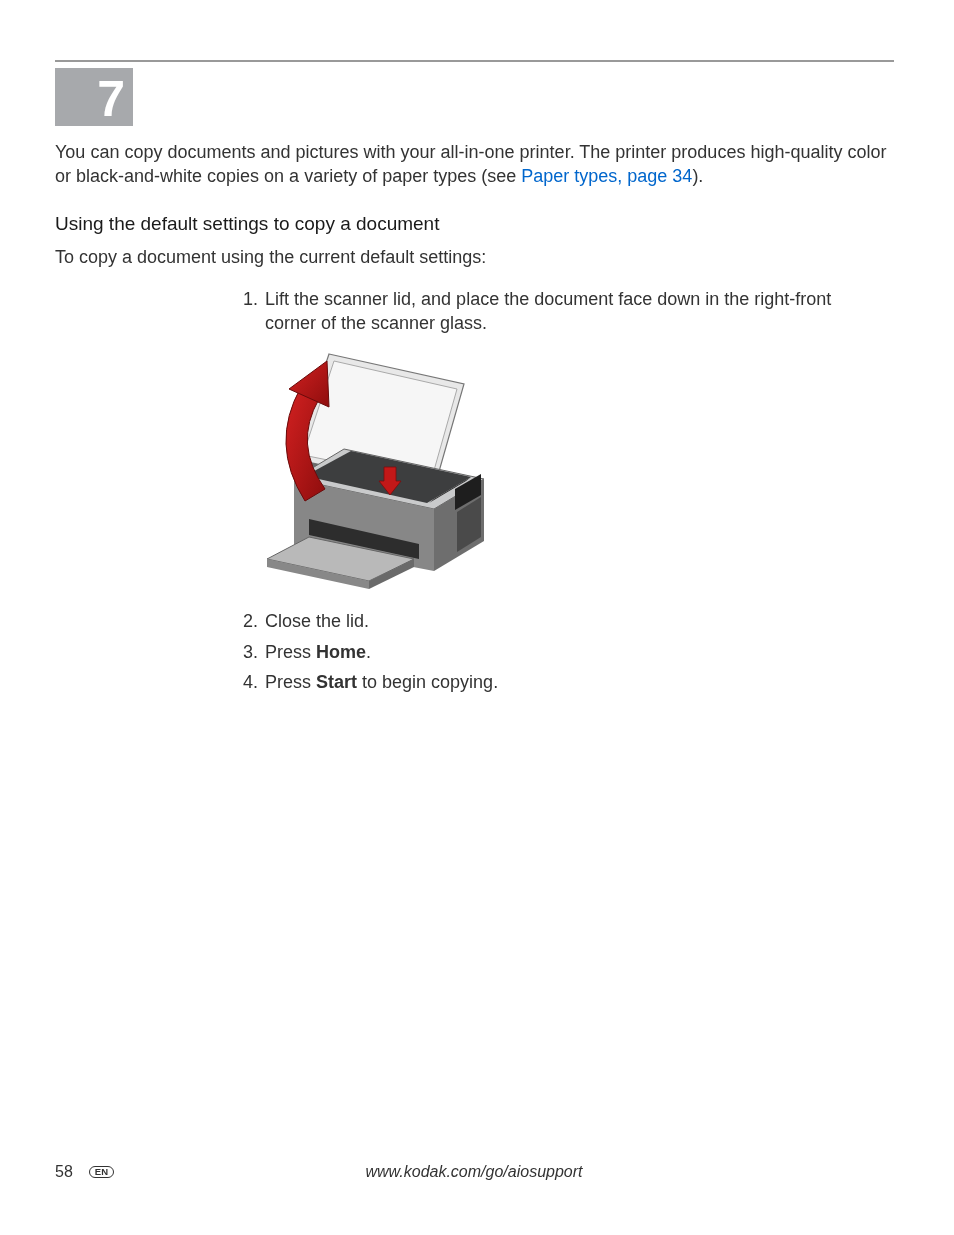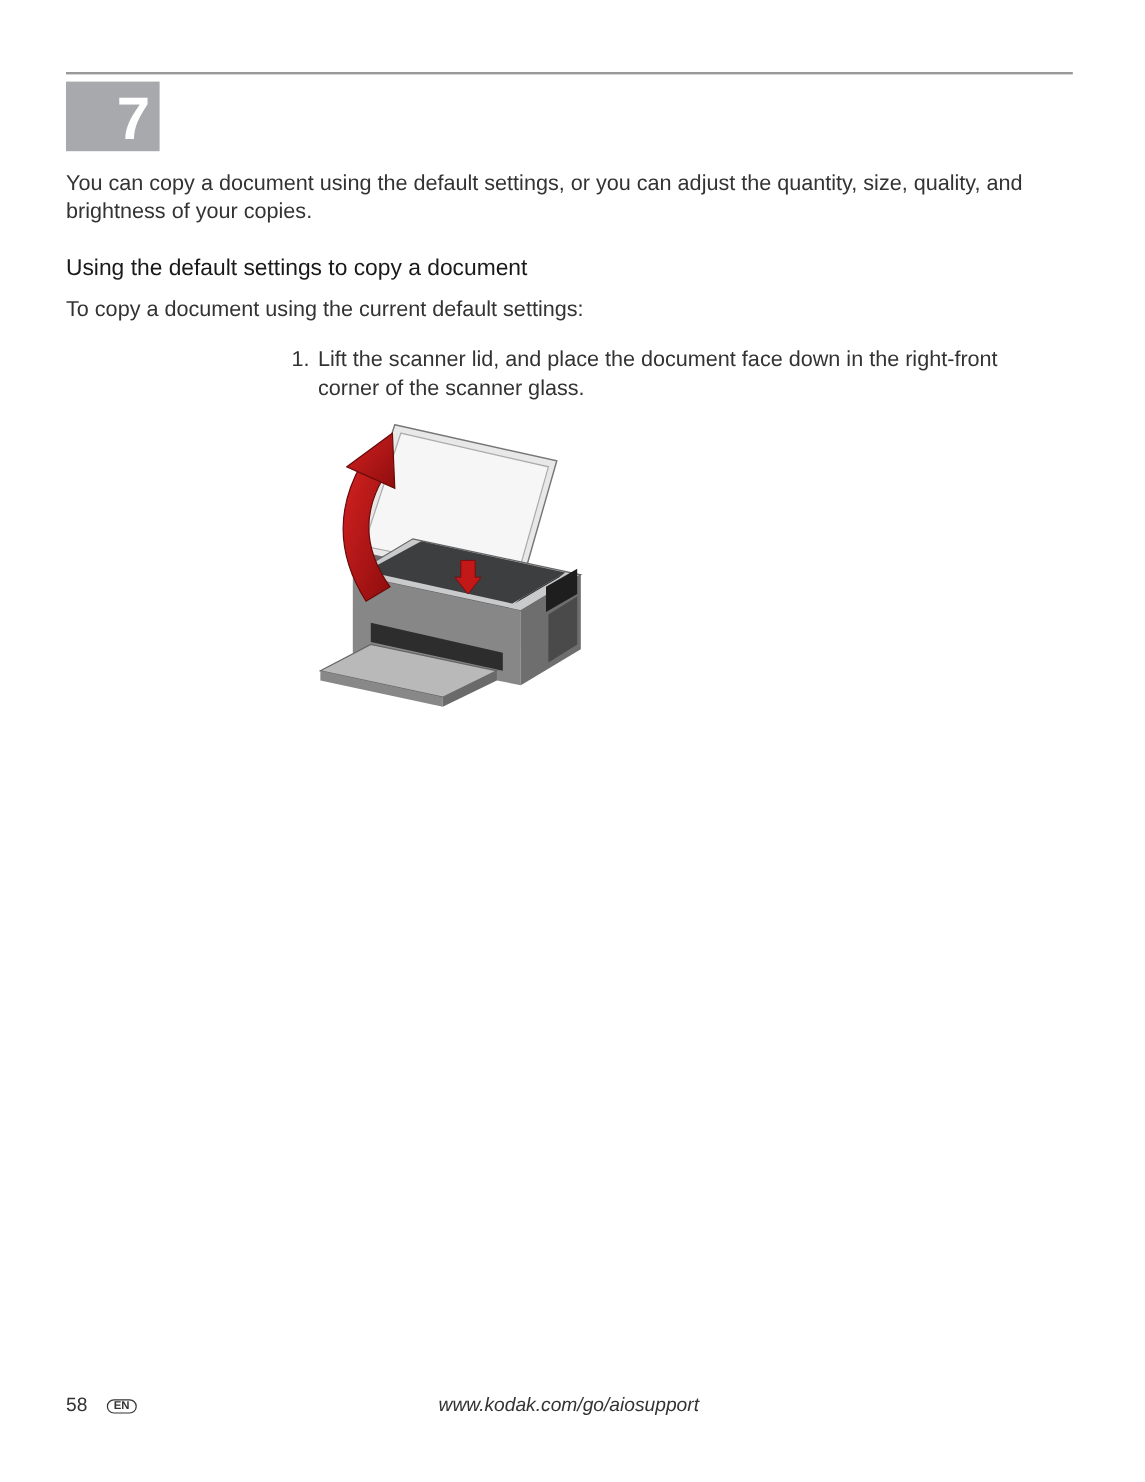--- a/index.html
+++ b/index.html
@@ -126,23 +126,25 @@
 </head>
 <body>
 
 <div class="page">
   <div class="top-rule"></div>
 
   <div class="chapter-row">
     <div class="chapter-badge">7</div>
   </div>
 
-
-
-  <div class="indent-block body-text">You can copy a document using the default settings, or you can adjust the quantity, size, quality, and brightness of your copies.</div>
+  <div class="indent-block body-text">
+    <span>You can copy documents and pictures with your all-in-one printer. The printer produces high-quality color or black-and-white copies on a variety of paper types (see </span><span class="link">Paper types, page 34</span><span>).</span>
+  </div>
+
+
 
   <div class="h3">Using the default settings to copy a document</div>
 
 
   <div class="indent-block body-text">To copy a document using the current default settings:</div>
 
   <div class="indent-block">
     <ol class="steps">
       <li>Lift the scanner lid, and place the document face down in the right-front corner of the scanner glass.</li>
     </ol>
@@ -178,20 +180,29 @@
 
         <polygon points="8,210 110,232 155,210 50,188" fill="#b9b9b9" stroke="#666"></polygon>
         <polygon points="8,210 110,232 110,240 8,218" fill="#888"></polygon>
         <polygon points="110,232 155,210 155,218 110,240" fill="#6a6a6a"></polygon>
 
         <path d="M 46 152 Q 10 95 42 38 L 60 50 Q 34 95 66 140 Z" fill="url(#arrowGrad)" stroke="#6a0a0a" stroke-width="1"></path>
         <polygon points="30,40 68,12 70,58" fill="url(#arrowGrad)" stroke="#6a0a0a" stroke-width="1"></polygon>
       </svg>
     </div>
 
+    <ol class="steps" start="2">
+      <li>Close the lid.</li>
+      <li>
+        <span>Press </span><span class="bold">Home</span><span>.</span>
+      </li>
+      <li>
+        <span>Press </span><span class="bold">Start</span><span> to begin copying.</span>
+      </li>
+    </ol>
   </div>
 </div>
 
 <div class="footer">
   <span class="pageno">58</span>
   <span class="lang">EN</span>
   <span class="url">www.kodak.com/go/aiosupport</span>
 </div>
 
 </body></html>

